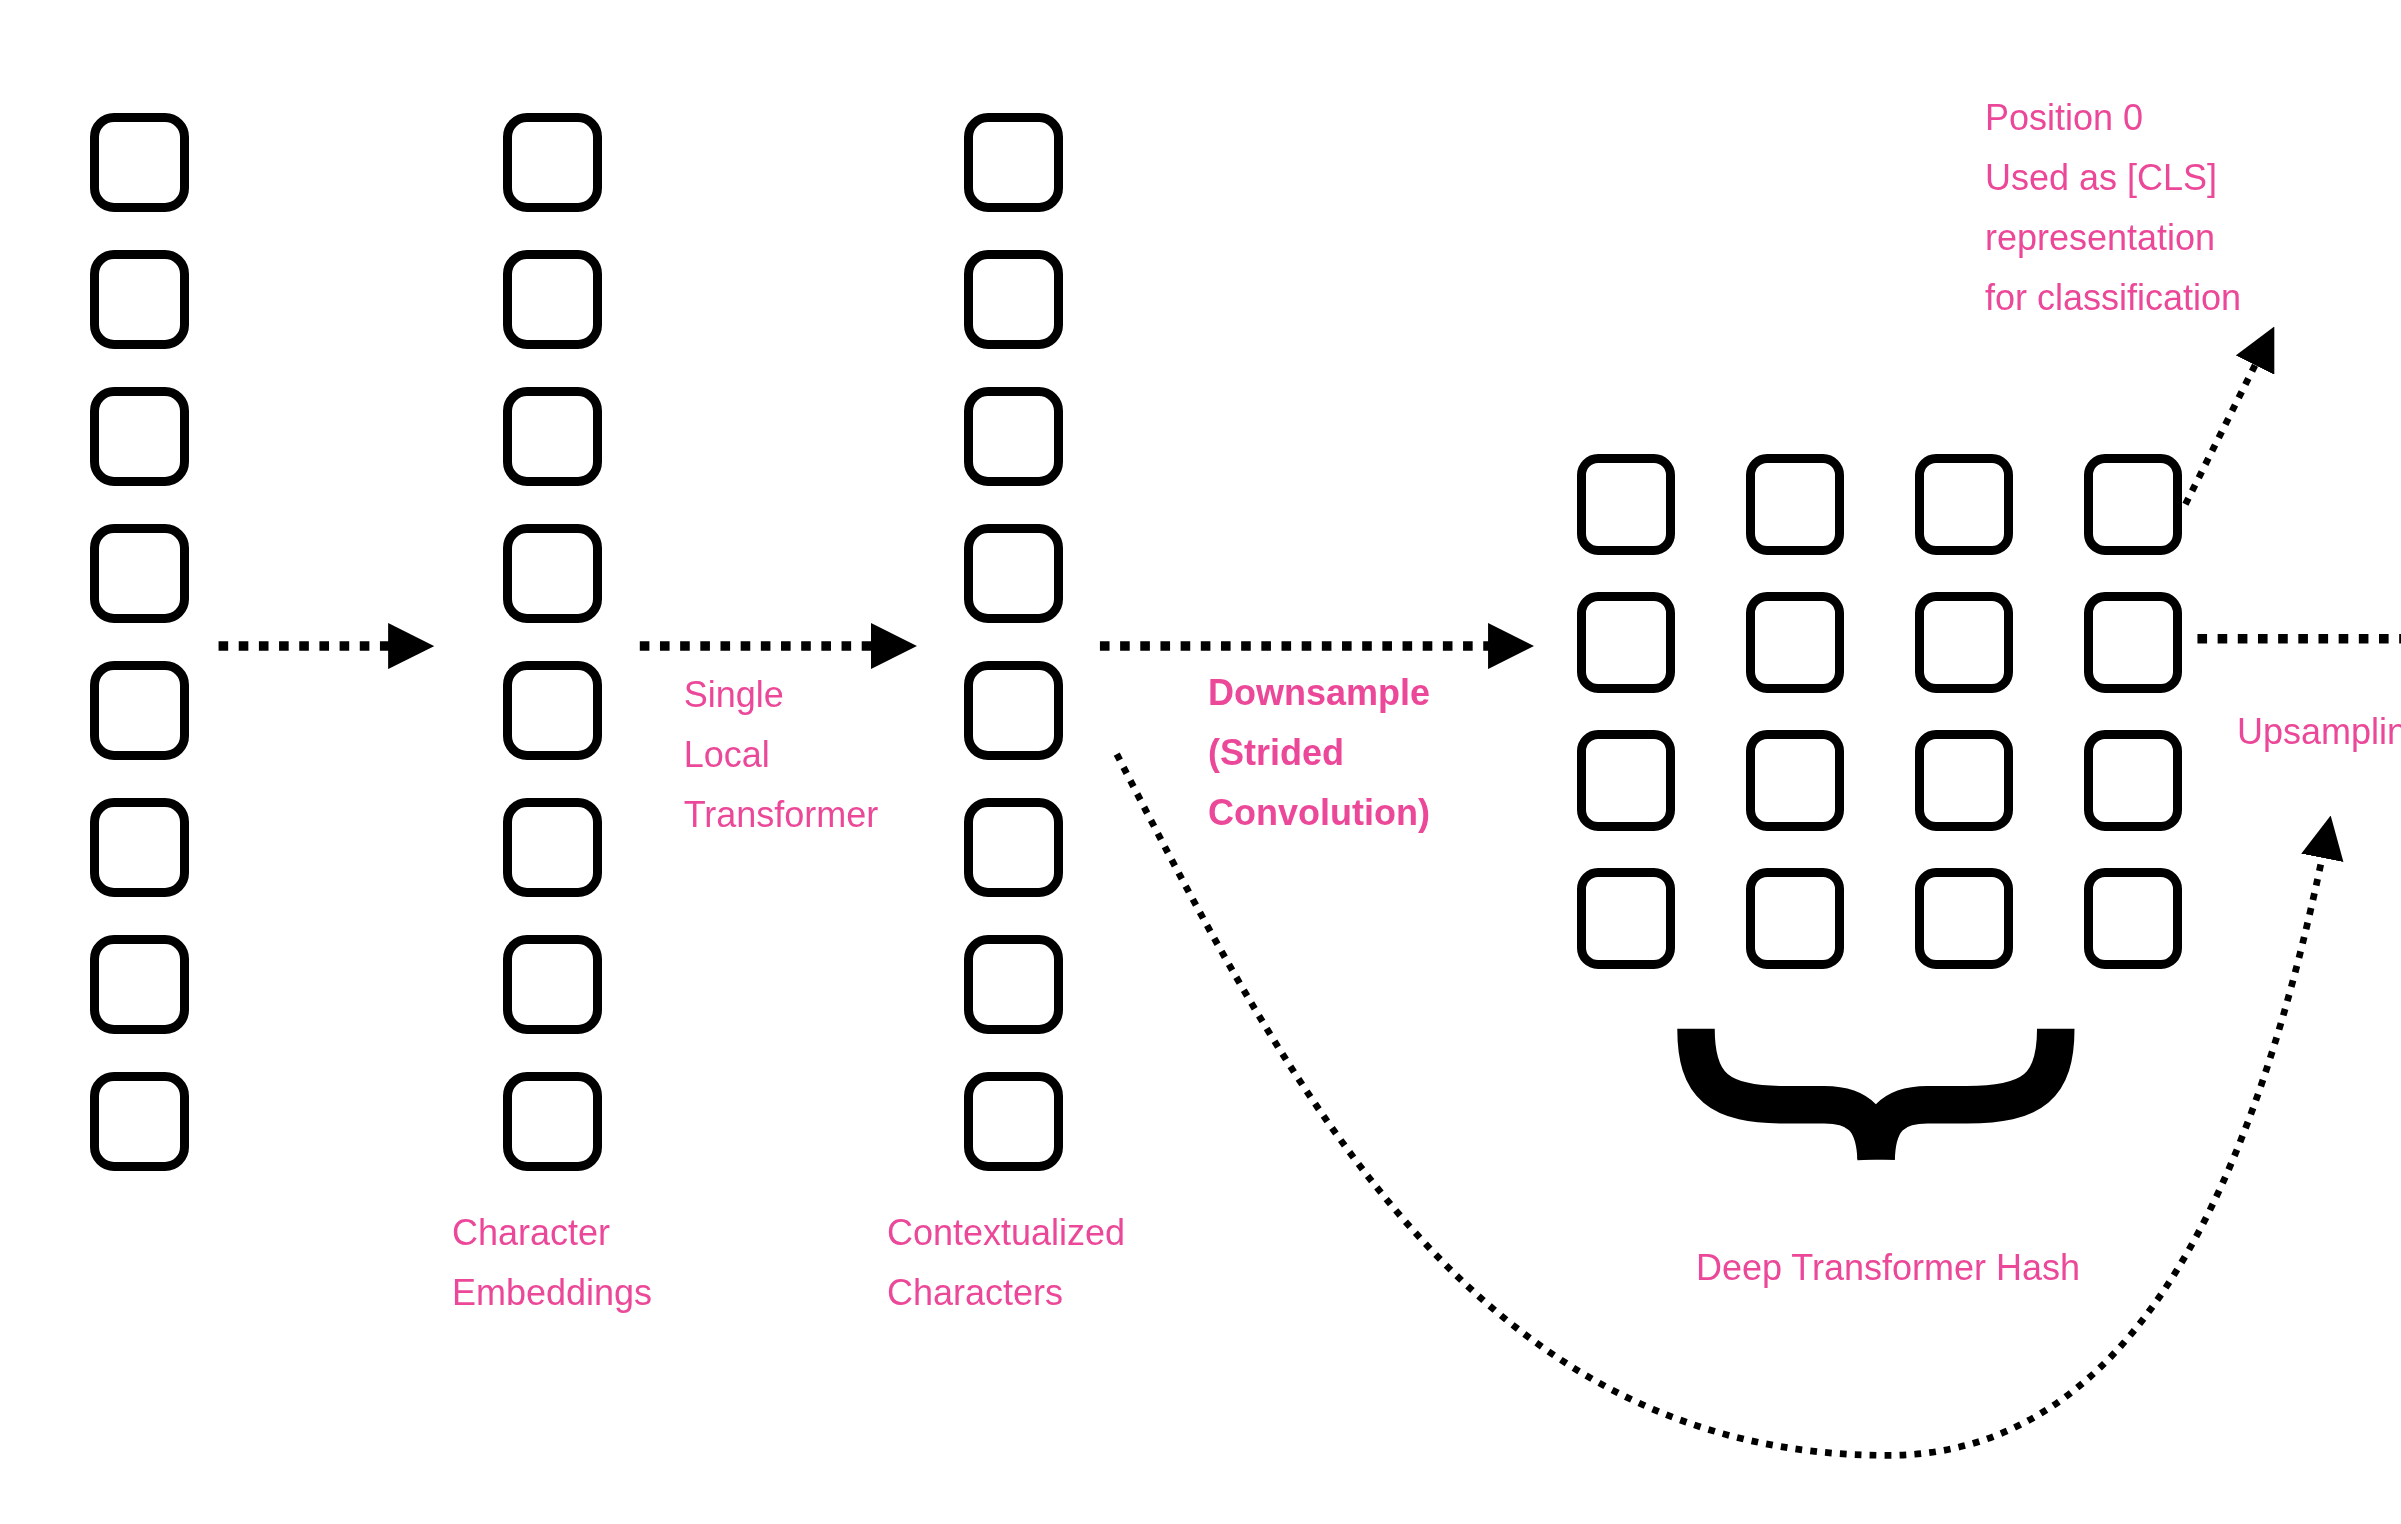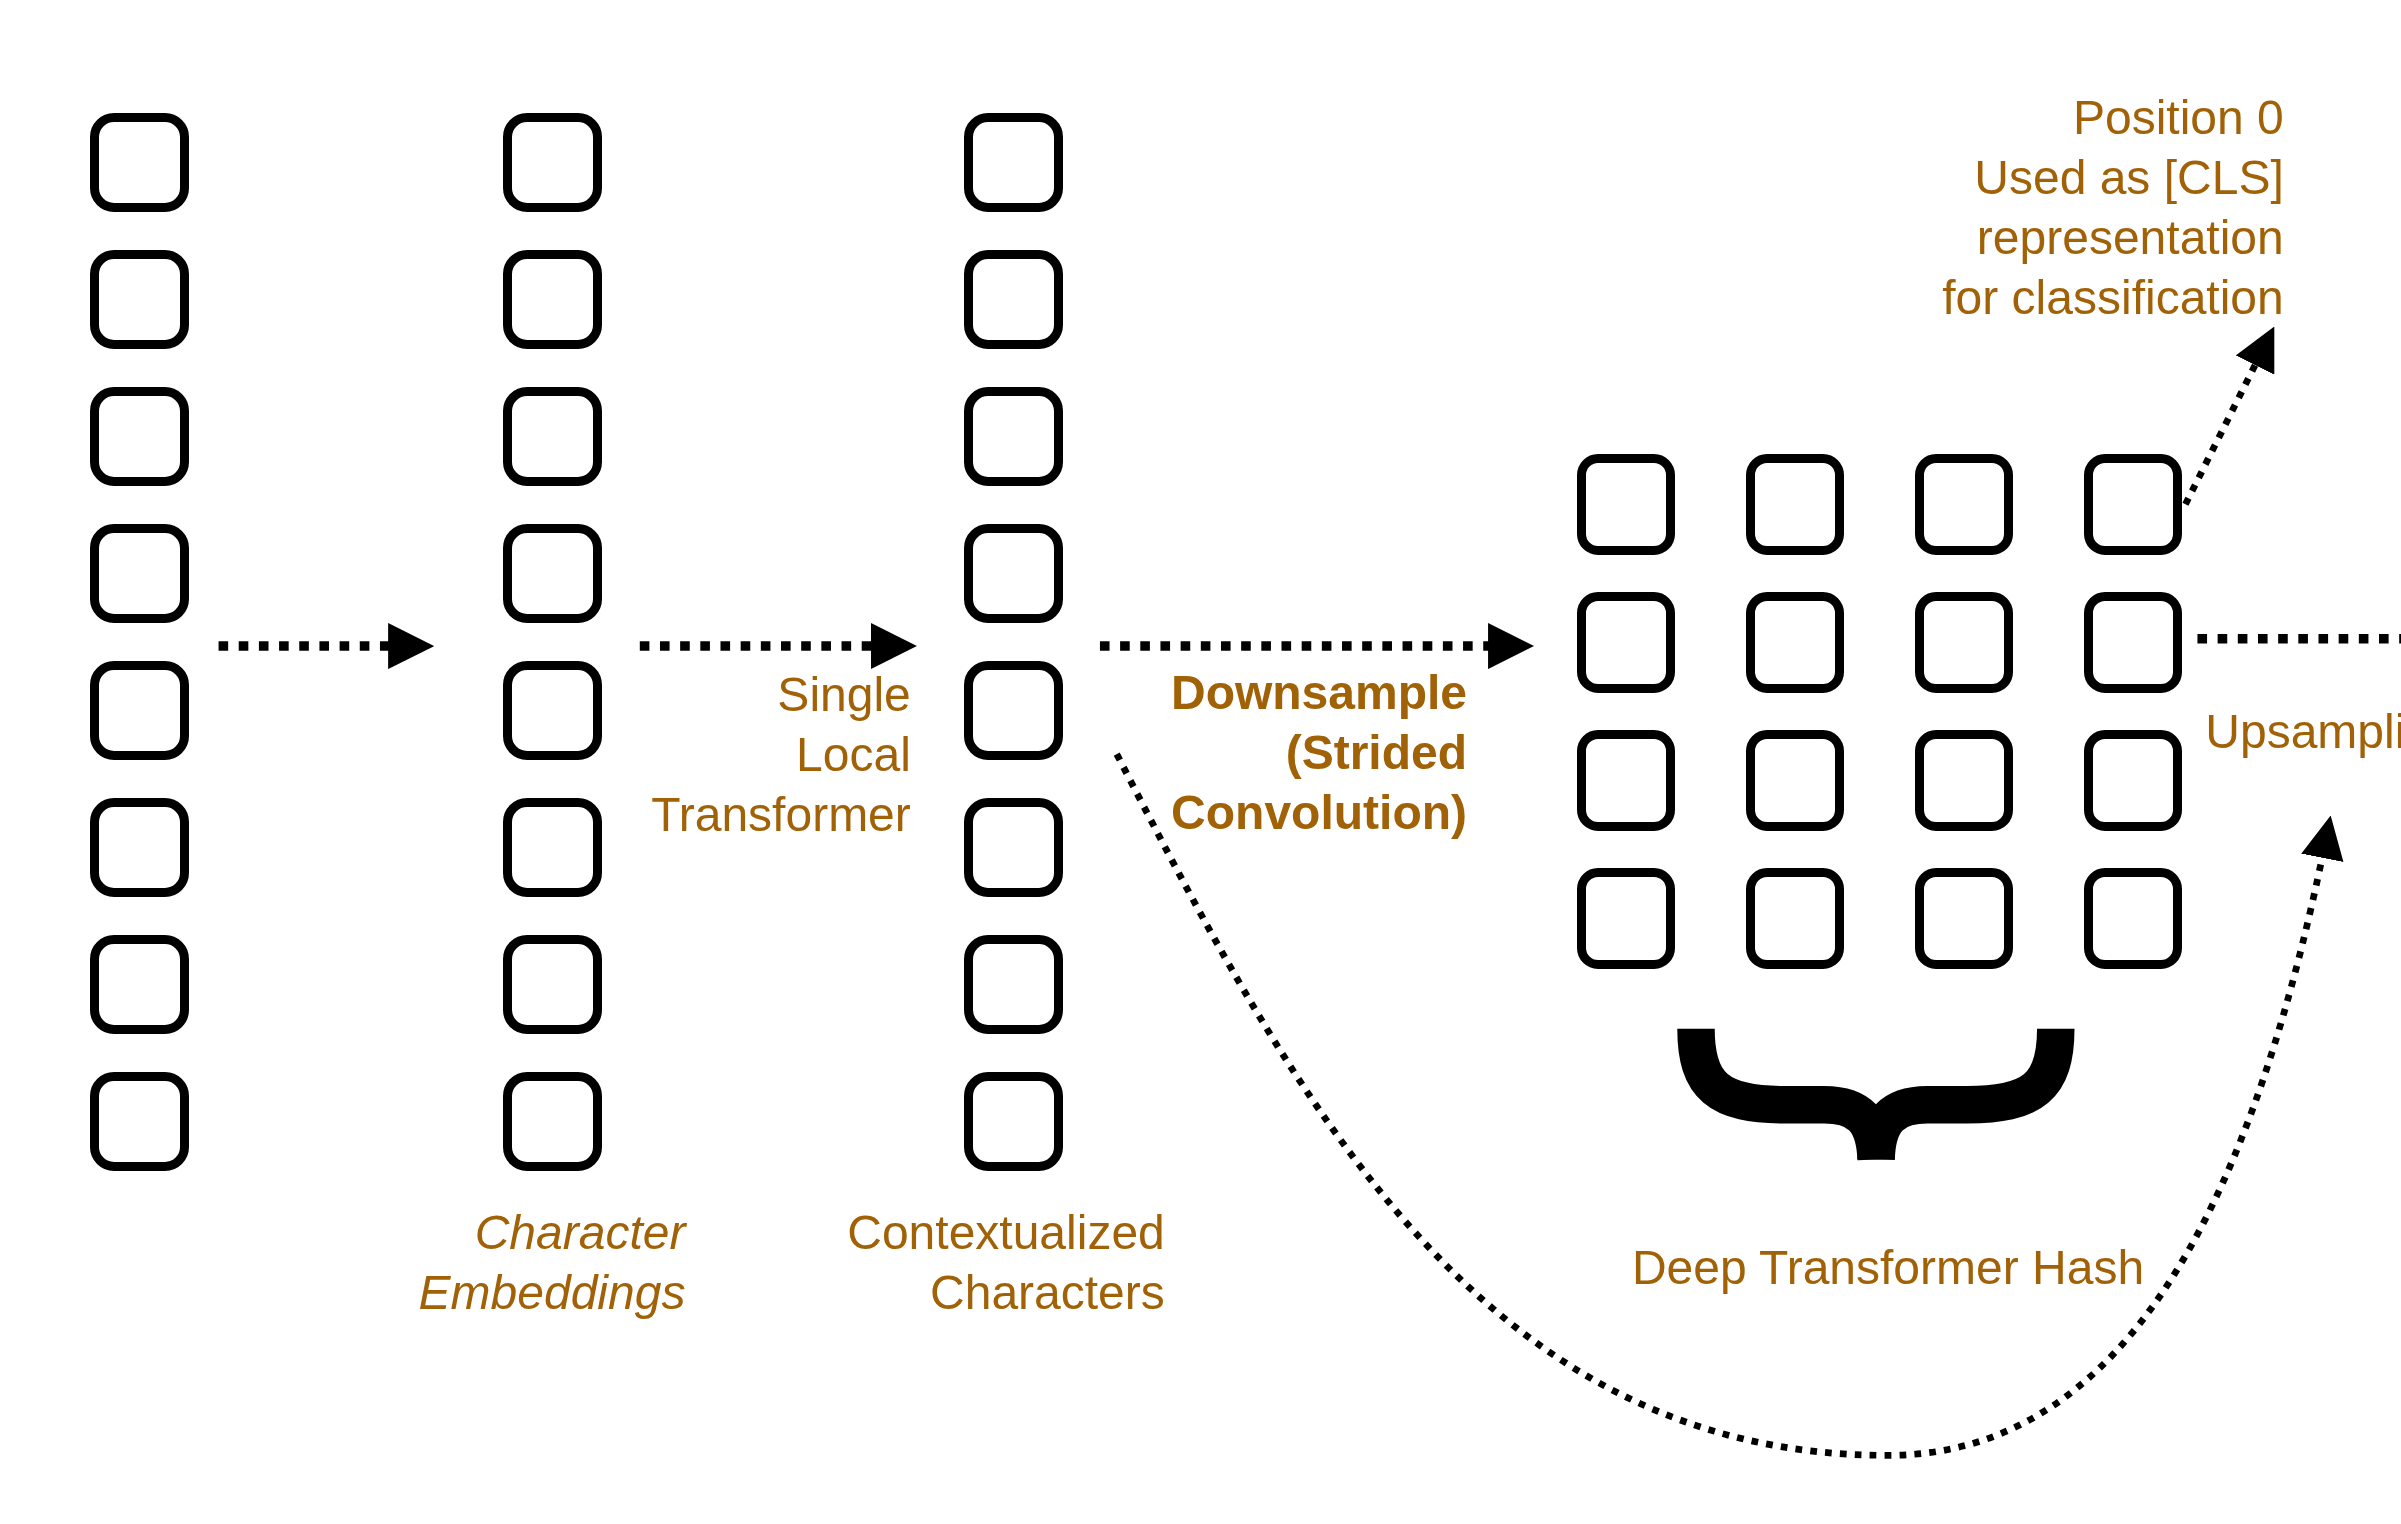--- a/index.html
+++ b/index.html
@@ -18,22 +18,22 @@
   }
   .grid{
     position:absolute;display:grid;
     grid-template-columns:repeat(4,98px);
     grid-auto-rows:101px;
     column-gap:71px;row-gap:37px;
   }
   .grid .box{width:98px;height:101px;border-radius:21px;}
   .label{
     position:absolute;transform:translateX(-50%);
-    text-align:right;white-space:pre-line;
-    font-size:48px;line-height:60px;color:#a16207;
+    text-align:left;white-space:pre-line;
+    font-size:36px;line-height:60px;color:#ec4899;
   }
   svg.overlay{position:absolute;left:0;top:0;}
   .dash20{stroke:#000;stroke-width:20;stroke-dasharray:20 22;fill:none;}
   .dash14{stroke:#000;stroke-width:14;stroke-dasharray:14 17;fill:none;}
   .brace{stroke:#000;stroke-width:78;fill:none;stroke-linecap:butt;}
 </style>
 </head>
 <body>
 
 <div id="canvas">
@@ -107,21 +107,21 @@
     <line class="dash20" x1="5625" y1="1345" x2="6175" y2="1345" marker-end="url(#head)"></line>
 
     <line class="dash14" x1="4550" y1="1050" x2="4725" y2="700" marker-end="url(#head-sm)"></line>
 
     <path class="dash14" d="M2325 1570 C 2700 2300 3090 3030 3930 3030 C 4440 3030 4700 2470 4848 1720" marker-end="url(#head-sm)"></path>
 
     <path class="brace" d="M3531 2142 C3531 2262 3578 2300 3716 2300 L3798 2300 C3872 2300 3903 2334 3906 2414"></path>
     <path class="brace" d="M4280 2142 C4280 2262 4233 2300 4095 2300 L4013 2300 C3939 2300 3908 2334 3906 2414"></path>
   </svg>
 
-  <div class="label" style="left:552px;top:1203px;font-style:italic;">Character
+  <div class="label" style="left:552px;top:1203px;">Character
 Embeddings</div>
   <div class="label" style="left:1006px;top:1203px;">Contextualized
 Characters</div>
   <div class="label" style="left:1888px;top:1238px;">Deep Transformer Hash</div>
 
   <div class="label" style="left:781px;top:665px;">Single
 Local
 Transformer</div>
   <div class="label" style="left:1319px;top:663px;font-weight:bold;">Downsample
 (Strided

